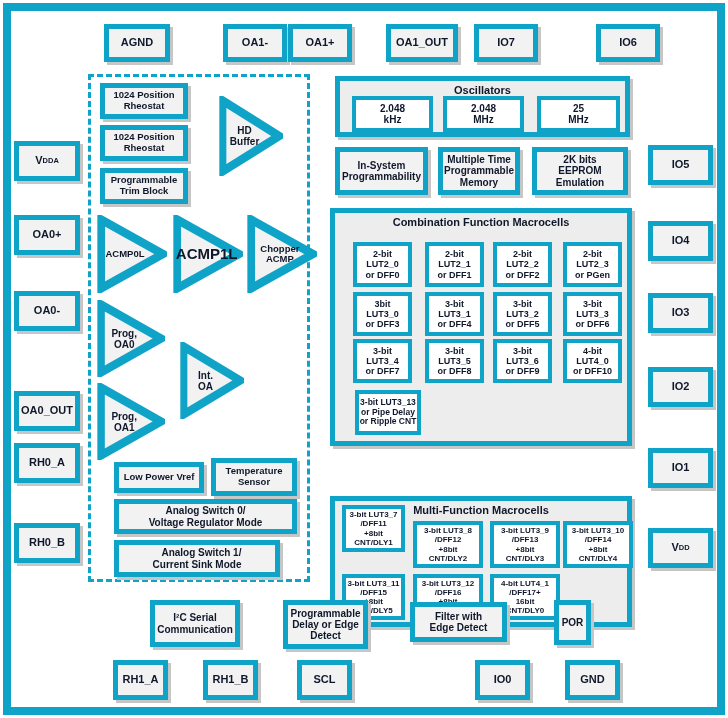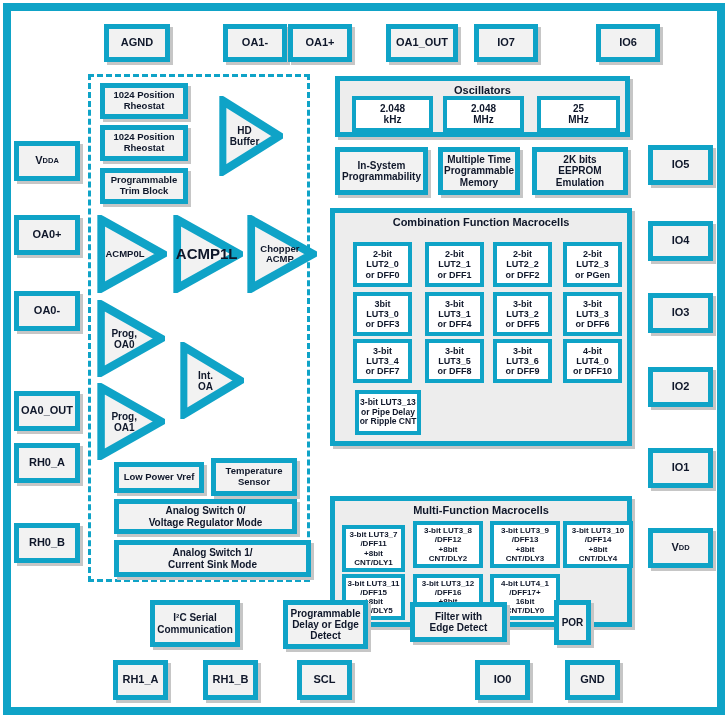--- a/index.html
+++ b/index.html
@@ -158,21 +158,21 @@
       </svg>
     <div class="tlabel">Prog,
 OA1</div>
   </div>
 
   <div class="box blk" style="left:114px;top:462px;width:90px;height:31px;font-size:9.5px;">Low Power Vref</div>
   <div class="box blk" style="left:211px;top:458px;width:86px;height:38px;font-size:9.5px;">Temperature
 Sensor</div>
   <div class="box blk" style="left:114px;top:499px;width:183px;height:35px;">Analog Switch 0/
 Voltage Regulator Mode</div>
-  <div class="box blk" style="left:114px;top:540px;width:197px;height:37px;">Analog Switch 1/
+  <div class="box blk" style="left:114px;top:540px;width:166px;height:37px;text-align:right;">Analog Switch 1/
 Current Sink Mode</div>
 
   <div class="panel" style="left:335px;top:76px;width:295px;height:61px;">
     <div class="panel-title">Oscillators</div>
     <div class="cell" style="left:12px;top:15px;width:81px;height:36px;font-size:10px;">2.048
 kHz</div>
     <div class="cell" style="left:103px;top:15px;width:81px;height:36px;font-size:10px;">2.048
 MHz</div>
     <div class="cell" style="left:197px;top:15px;width:83px;height:36px;font-size:10px;">25
 MHz</div>
@@ -225,21 +225,21 @@
     <div class="cell" style="left:228px;top:126px;width:59px;height:44px;">4-bit
 LUT4_0
 or DFF10</div>
     <div class="cell" style="left:20px;top:177px;width:66px;height:45px;font-size:8.5px;">3-bit LUT3_13
 or Pipe Delay
 or Ripple CNT</div>
   </div>
 
   <div class="panel" style="left:330px;top:453px;width:302px;height:131px;margin-top:43px;">
     <div class="panel-title">Multi-Function Macrocells</div>
-    <div class="cell small" style="left:7px;top:24px;width:63px;height:47px;">3-bit LUT3_7
+    <div class="cell small" style="left:7px;top:4px;width:63px;height:47px;">3-bit LUT3_7
 /DFF11
 +8bit
 CNT/DLY1</div>
     <div class="cell small" style="left:78px;top:20px;width:70px;height:47px;">3-bit LUT3_8
 /DFF12
 +8bit
 CNT/DLY2</div>
     <div class="cell small" style="left:155px;top:20px;width:70px;height:47px;">3-bit LUT3_9
 /DFF13
 +8bit

